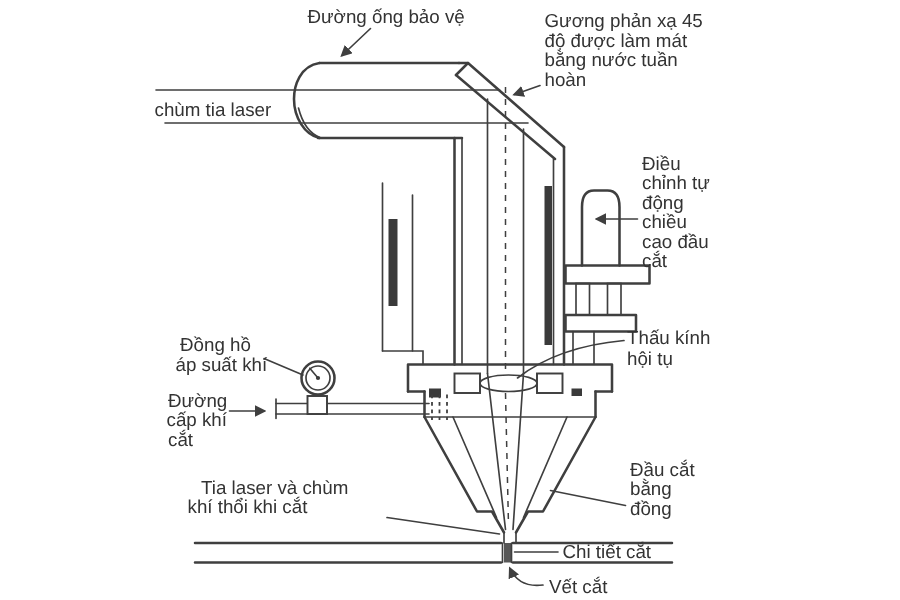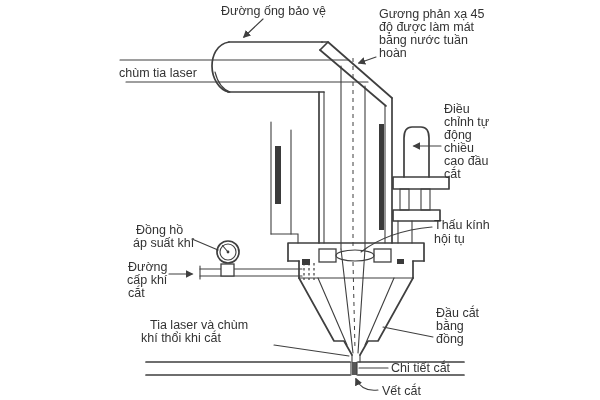--- a/index.html
+++ b/index.html
@@ -3,21 +3,21 @@
 <meta charset="utf-8">
 <style>
   :root{
     --line:#3f3f3f;
     --text:#333333;
     --bg:#ffffff;
     --dark:#3a3a3a;
   }
   html,body{margin:0;padding:0;background:var(--bg);}
   .stage{position:relative;width:561px;height:400px;background:var(--bg);overflow:hidden;
-         font-family:"Liberation Sans", sans-serif;margin-left:16px;}
+         font-family:"Liberation Sans", sans-serif;}
   svg{display:block}
   .ln{stroke:var(--line);fill:none;stroke-width:1.7;stroke-linejoin:round;stroke-linecap:round;}
   .thin{stroke:var(--line);fill:none;stroke-width:1.1;stroke-linecap:round;}
   .leader{stroke:var(--line);fill:none;stroke-width:1.1;stroke-linecap:round;}
   .dash{stroke:var(--line);fill:none;stroke-width:1;stroke-dasharray:4 4;}
   .dash2{stroke:var(--line);fill:none;stroke-width:1.2;stroke-dasharray:2.5 2.5;}
   .darkfill{fill:var(--dark);stroke:none;}
   .whitebox{fill:var(--bg);stroke:var(--line);stroke-width:1.3;}
   text{fill:var(--text);font-family:"Liberation Sans", sans-serif;font-size:12.5px;}
 </style>

